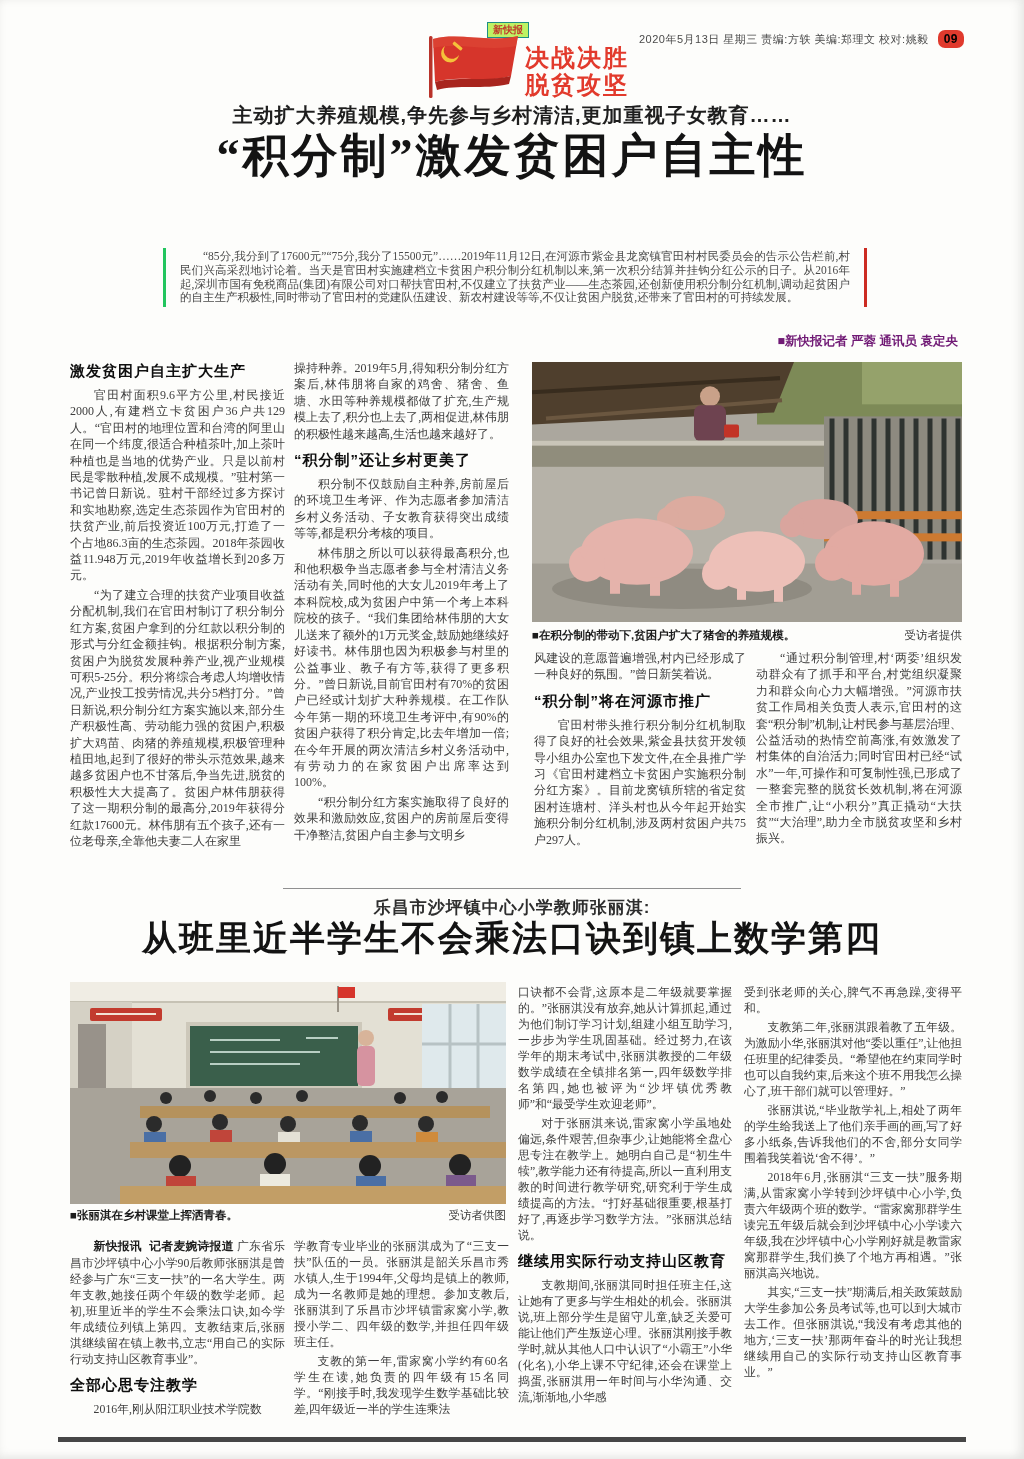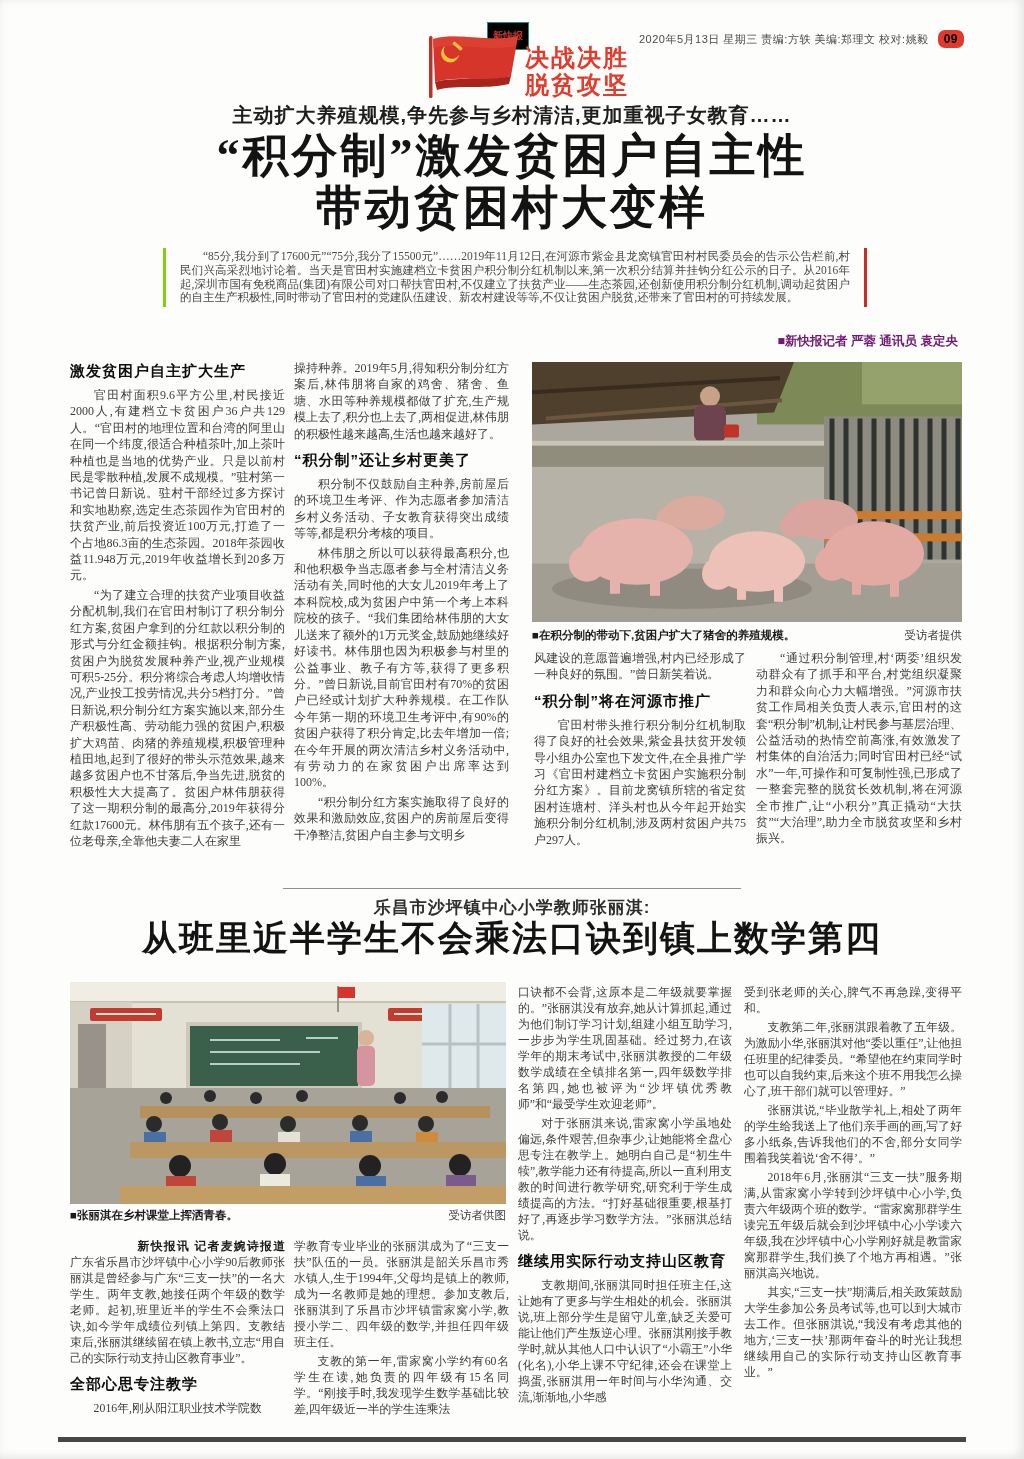--- a/index.html
+++ b/index.html
@@ -1,55 +1,55 @@
 <!DOCTYPE html>
 <html><head>
 <meta charset="utf-8">
 <style>
   html,body{margin:0;padding:0;background:#d9d9d6;}
   .page{position:relative;width:1024px;height:1459px;background:#fdfdfb;margin:0 auto;
         font-family:"Liberation Serif",serif;overflow:hidden;
         box-shadow:inset -6px 0 10px rgba(0,0,0,.06), inset 0 -4px 8px rgba(0,0,0,.05);}
   
   .masthead{position:absolute;left:425px;top:22px;width:200px;height:80px;}
-  .mini-badge{position:absolute;left:62px;top:0;background:#000000;color:#c0392b;
-        font:700 10px/12px "Liberation Sans",sans-serif;padding:7px 5px;border:1px solid #1d8f84;}
+  .mini-badge{position:absolute;left:62px;top:0;background:#bef264;color:#c0392b;
+        font:700 10px/12px "Liberation Sans",sans-serif;padding:1px 5px;border:1px solid #1d8f84;}
   .flag-wrap{position:absolute;left:0;top:12px;width:96px;height:66px;}
   .slogan{position:absolute;left:100px;top:22px;color:#e23a2c;
         font:900 24px/27px "Liberation Sans",sans-serif;letter-spacing:2px;white-space:nowrap;}
   .dateline{position:absolute;right:60px;top:30px;display:flex;align-items:center;
         font:11px/14px "Liberation Sans",sans-serif;color:#4a4a4a;letter-spacing:.5px;}
   .page-badge{margin-left:9px;background:#e03a2d;color:#000000;font:700 12px/14px "Liberation Sans",sans-serif;
         padding:2px 6px;border-radius:7px;}
   
   .kicker1{position:absolute;left:0;top:103px;width:100%;text-align:center;color:#1e1e1e;
         font:700 20px/24px "Liberation Sans",sans-serif;letter-spacing:1px;}
   .headline1{position:absolute;left:0;top:130px;width:100%;text-align:center;color:#131313;
         font:900 46px/52px "Liberation Serif",serif;letter-spacing:3px;}
   .lead{position:absolute;left:163px;top:248px;width:670px;padding:2px 14px;
-        border-left:3px solid #84cc16;border-right:3px solid #cc2b22;
+        border-left:3px solid #22c55e;border-right:3px solid #cc2b22;
         font:11.5px/13.8px "Liberation Serif",serif;color:#4a4a4a;text-align:justify;text-indent:2em;}
   .byline1{position:absolute;right:66px;top:333px;font:700 12.5px "Liberation Sans",sans-serif;color:#701a75;}
   
   .col{position:absolute;overflow:hidden;text-align:justify;}
   .col p{font:12px/16.4px "Liberation Serif",serif;color:#3d3d3d;margin:0 0 3px;text-indent:2em;}
   .col p.cont{text-indent:0;}
   .col h3{font:900 15px/18px "Liberation Sans",sans-serif;color:#0f0f0f;margin:9px 0 7px;
         text-align:left;letter-spacing:1px;}
   .col h3.first{margin-top:2px;}
   .a2 .col p, .col.a2 p{font-size:11.8px;line-height:16px;}
   .a1c1{left:70px;top:360px;width:215px;height:525px;}
   .a1c2{left:294px;top:360px;width:215px;height:525px;}
   .a1c3{left:534px;top:650px;width:212px;height:236px;}
   .a1c4{left:756px;top:650px;width:206px;height:236px;}
   .a2c1{left:70px;top:1238px;width:215px;height:198px;}
   .a2c2{left:294px;top:1238px;width:215px;height:198px;}
   .a2c3{left:518px;top:984px;width:214px;height:450px;}
   .a2c4{left:744px;top:984px;width:218px;height:450px;}
-  .lead-in{font-weight:700;font-family:Liberation Serif, serif;color:#1c1c1c;margin-left:44px;}
+  .lead-in{font-weight:700;font-family:Liberation Mono, monospace;color:#1c1c1c;}
   
   .photo{position:absolute;overflow:hidden;background:#9a968e;}
   .photo svg{display:block;width:100%;height:100%;}
   .pig-photo{left:532px;top:362px;width:430px;height:260px;}
   .class-photo{left:70px;top:982px;width:436px;height:222px;}
   .caption-row{position:absolute;display:flex;justify-content:space-between;
         font:700 11.5px/15px "Liberation Sans",sans-serif;color:#1c1c1c;}
   .cap1{left:532px;top:628px;width:430px;align-items:flex-end;}
   .cap2{left:70px;top:1208px;width:436px;}
   .credit{font-weight:400;color:#3a3a3a;}
@@ -85,21 +85,20 @@
   </div>
 
   <div class="dateline">
     <span>2020年5月13日 星期三 责编:方轶 美编:郑理文 校对:姚毅</span>
     <span class="page-badge">09</span>
   </div>
 
   <div class="kicker1">主动扩大养殖规模,争先参与乡村清洁,更加重视子女教育……</div>
   <div class="headline1">
     <span>“积分制”激发贫困户自主性</span><br>
-    <span>带动贫困村大变样</span>
   </div>
   <div class="lead">“85分,我分到了17600元”“75分,我分了15500元”……2019年11月12日,在河源市紫金县龙窝镇官田村村民委员会的告示公告栏前,村民们兴高采烈地讨论着。当天是官田村实施建档立卡贫困户积分制分红机制以来,第一次积分结算并挂钩分红公示的日子。从2016年起,深圳市国有免税商品(集团)有限公司对口帮扶官田村,不仅建立了扶贫产业——生态茶园,还创新使用积分制分红机制,调动起贫困户的自主生产积极性,同时带动了官田村的党建队伍建设、新农村建设等等,不仅让贫困户脱贫,还带来了官田村的可持续发展。</div>
   <div class="byline1">■新快报记者 严蓉 通讯员 袁定央</div>
 
   <div class="col a1c1">
     <h3 class="first">激发贫困户自主扩大生产</h3>
     <p>官田村面积9.6平方公里,村民接近2000人,有建档立卡贫困户36户共129人。“官田村的地理位置和台湾的阿里山在同一个纬度,很适合种植茶叶,加上茶叶种植也是当地的优势产业。只是以前村民是零散种植,发展不成规模。”驻村第一书记曾日新说。驻村干部经过多方探讨和实地勘察,选定生态茶园作为官田村的扶贫产业,前后投资近100万元,打造了一个占地86.3亩的生态茶园。2018年茶园收益11.948万元,2019年收益增长到20多万元。</p>
     <p>“为了建立合理的扶贫产业项目收益分配机制,我们在官田村制订了积分制分红方案,贫困户拿到的分红款以积分制的形式与分红金额挂钩。根据积分制方案,贫困户为脱贫发展种养产业,视产业规模可积5-25分。积分将综合考虑人均增收情况,产业投工投劳情况,共分5档打分。”曾日新说,积分制分红方案实施以来,部分生产积极性高、劳动能力强的贫困户,积极扩大鸡苗、肉猪的养殖规模,积极管理种植田地,起到了很好的带头示范效果,越来越多贫困户也不甘落后,争当先进,脱贫的积极性大大提高了。贫困户林伟朋获得了这一期积分制的最高分,2019年获得分红款17600元。林伟朋有五个孩子,还有一位老母亲,全靠他夫妻二人在家里</p>
   </div>
 

